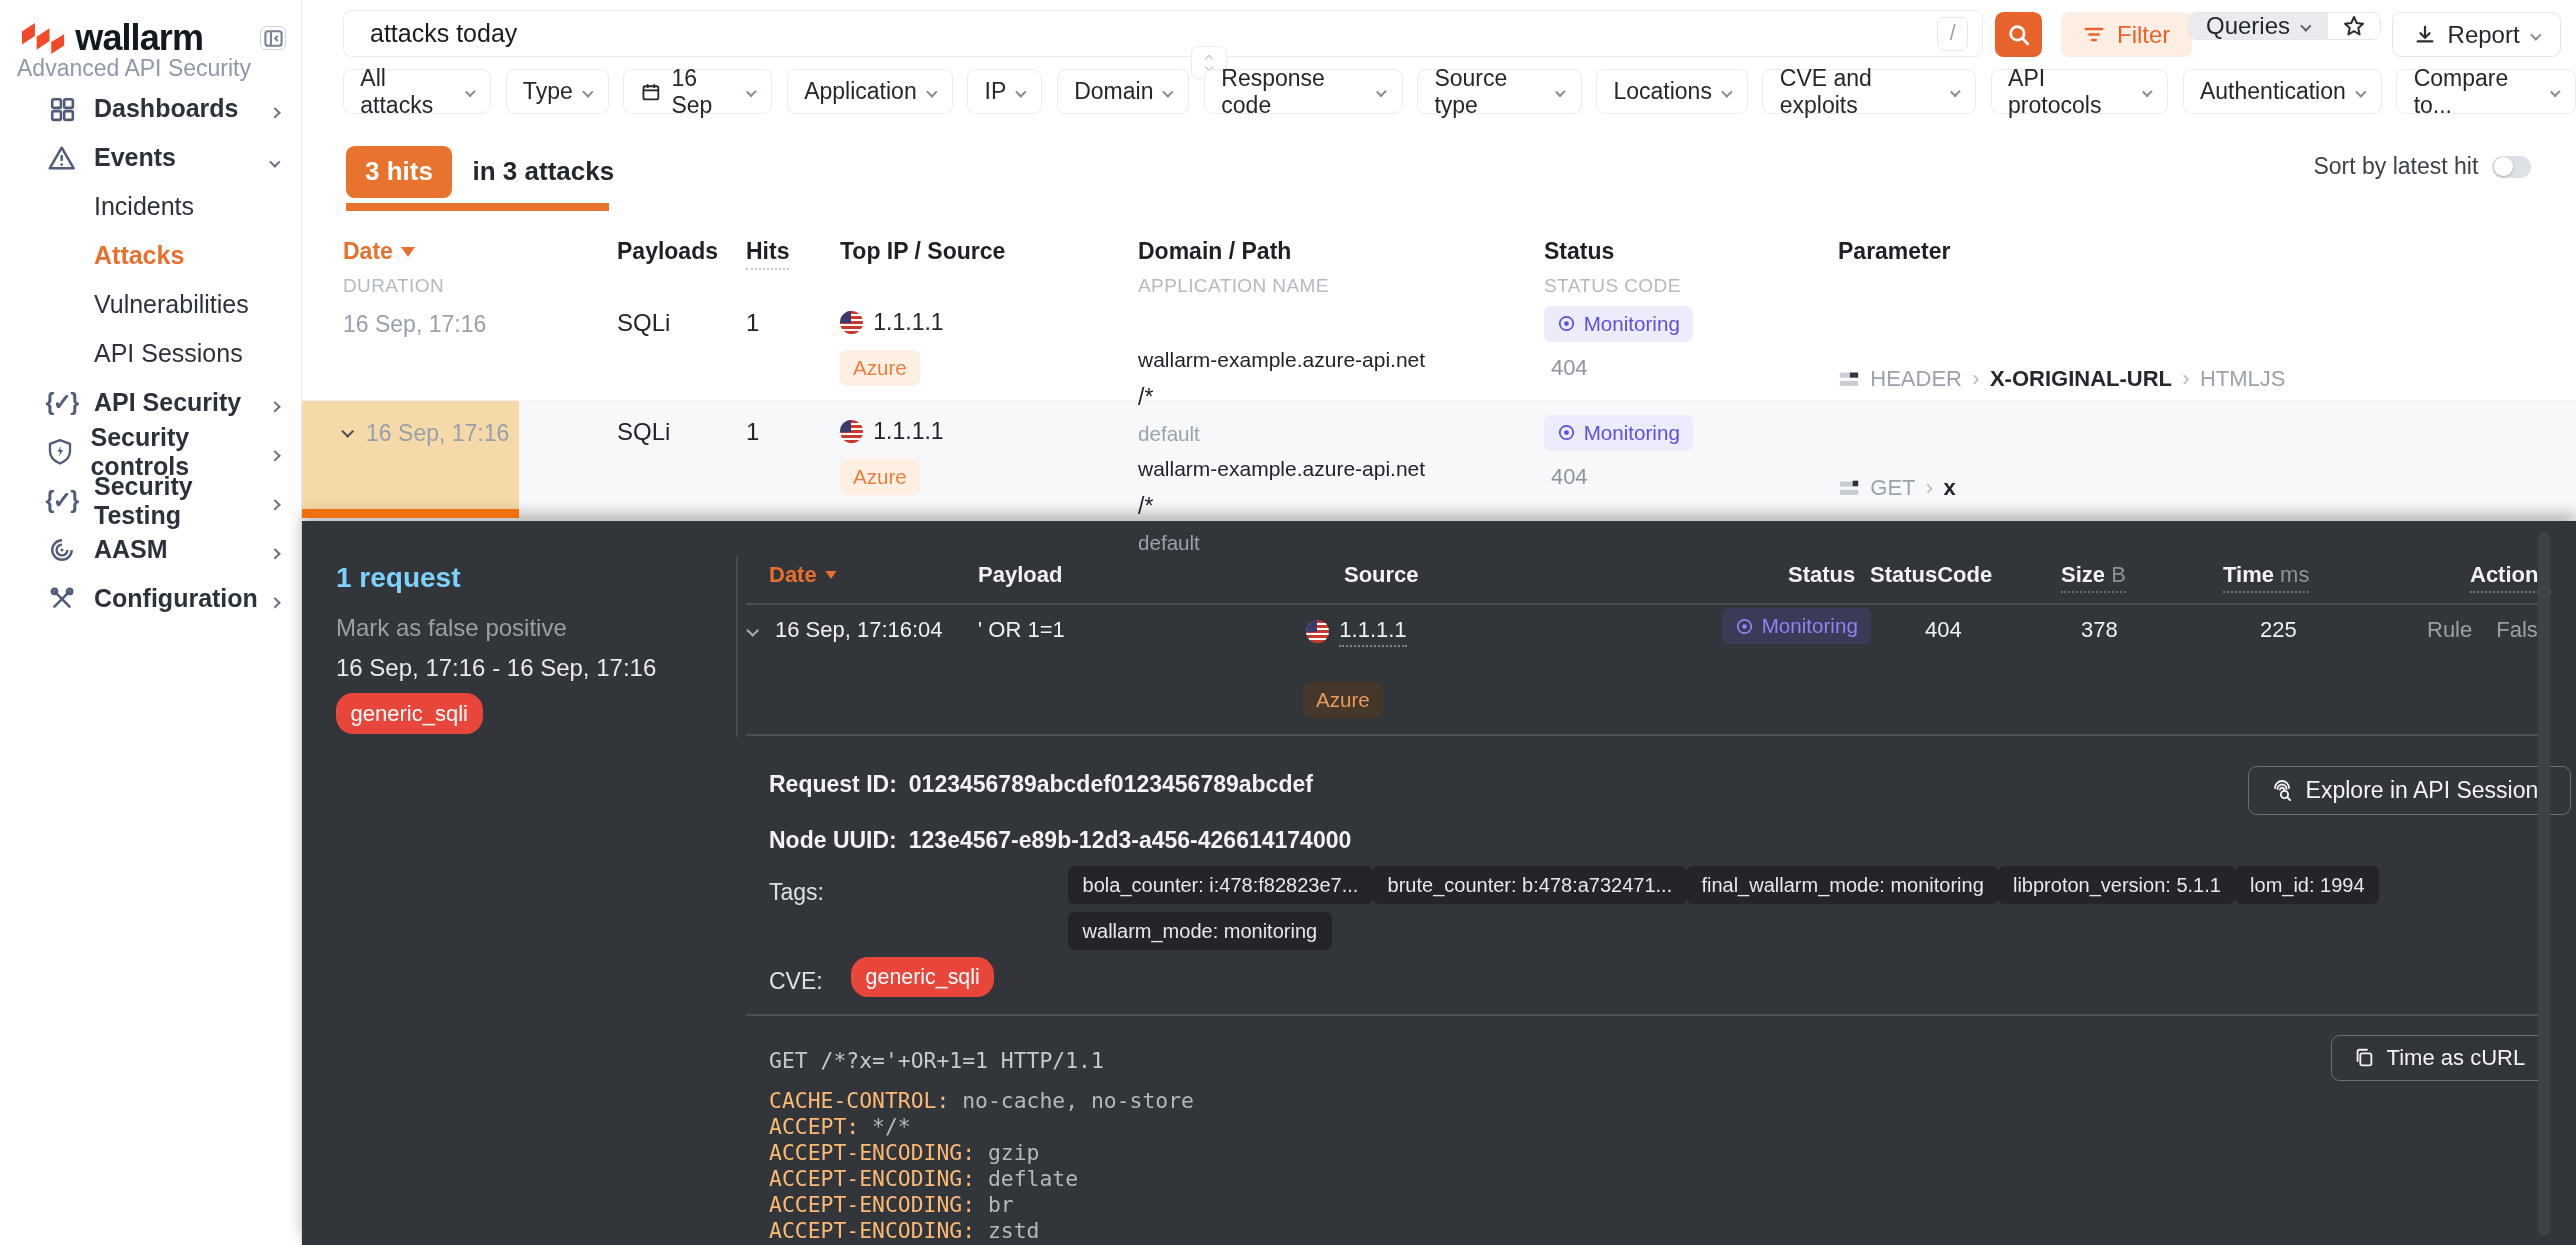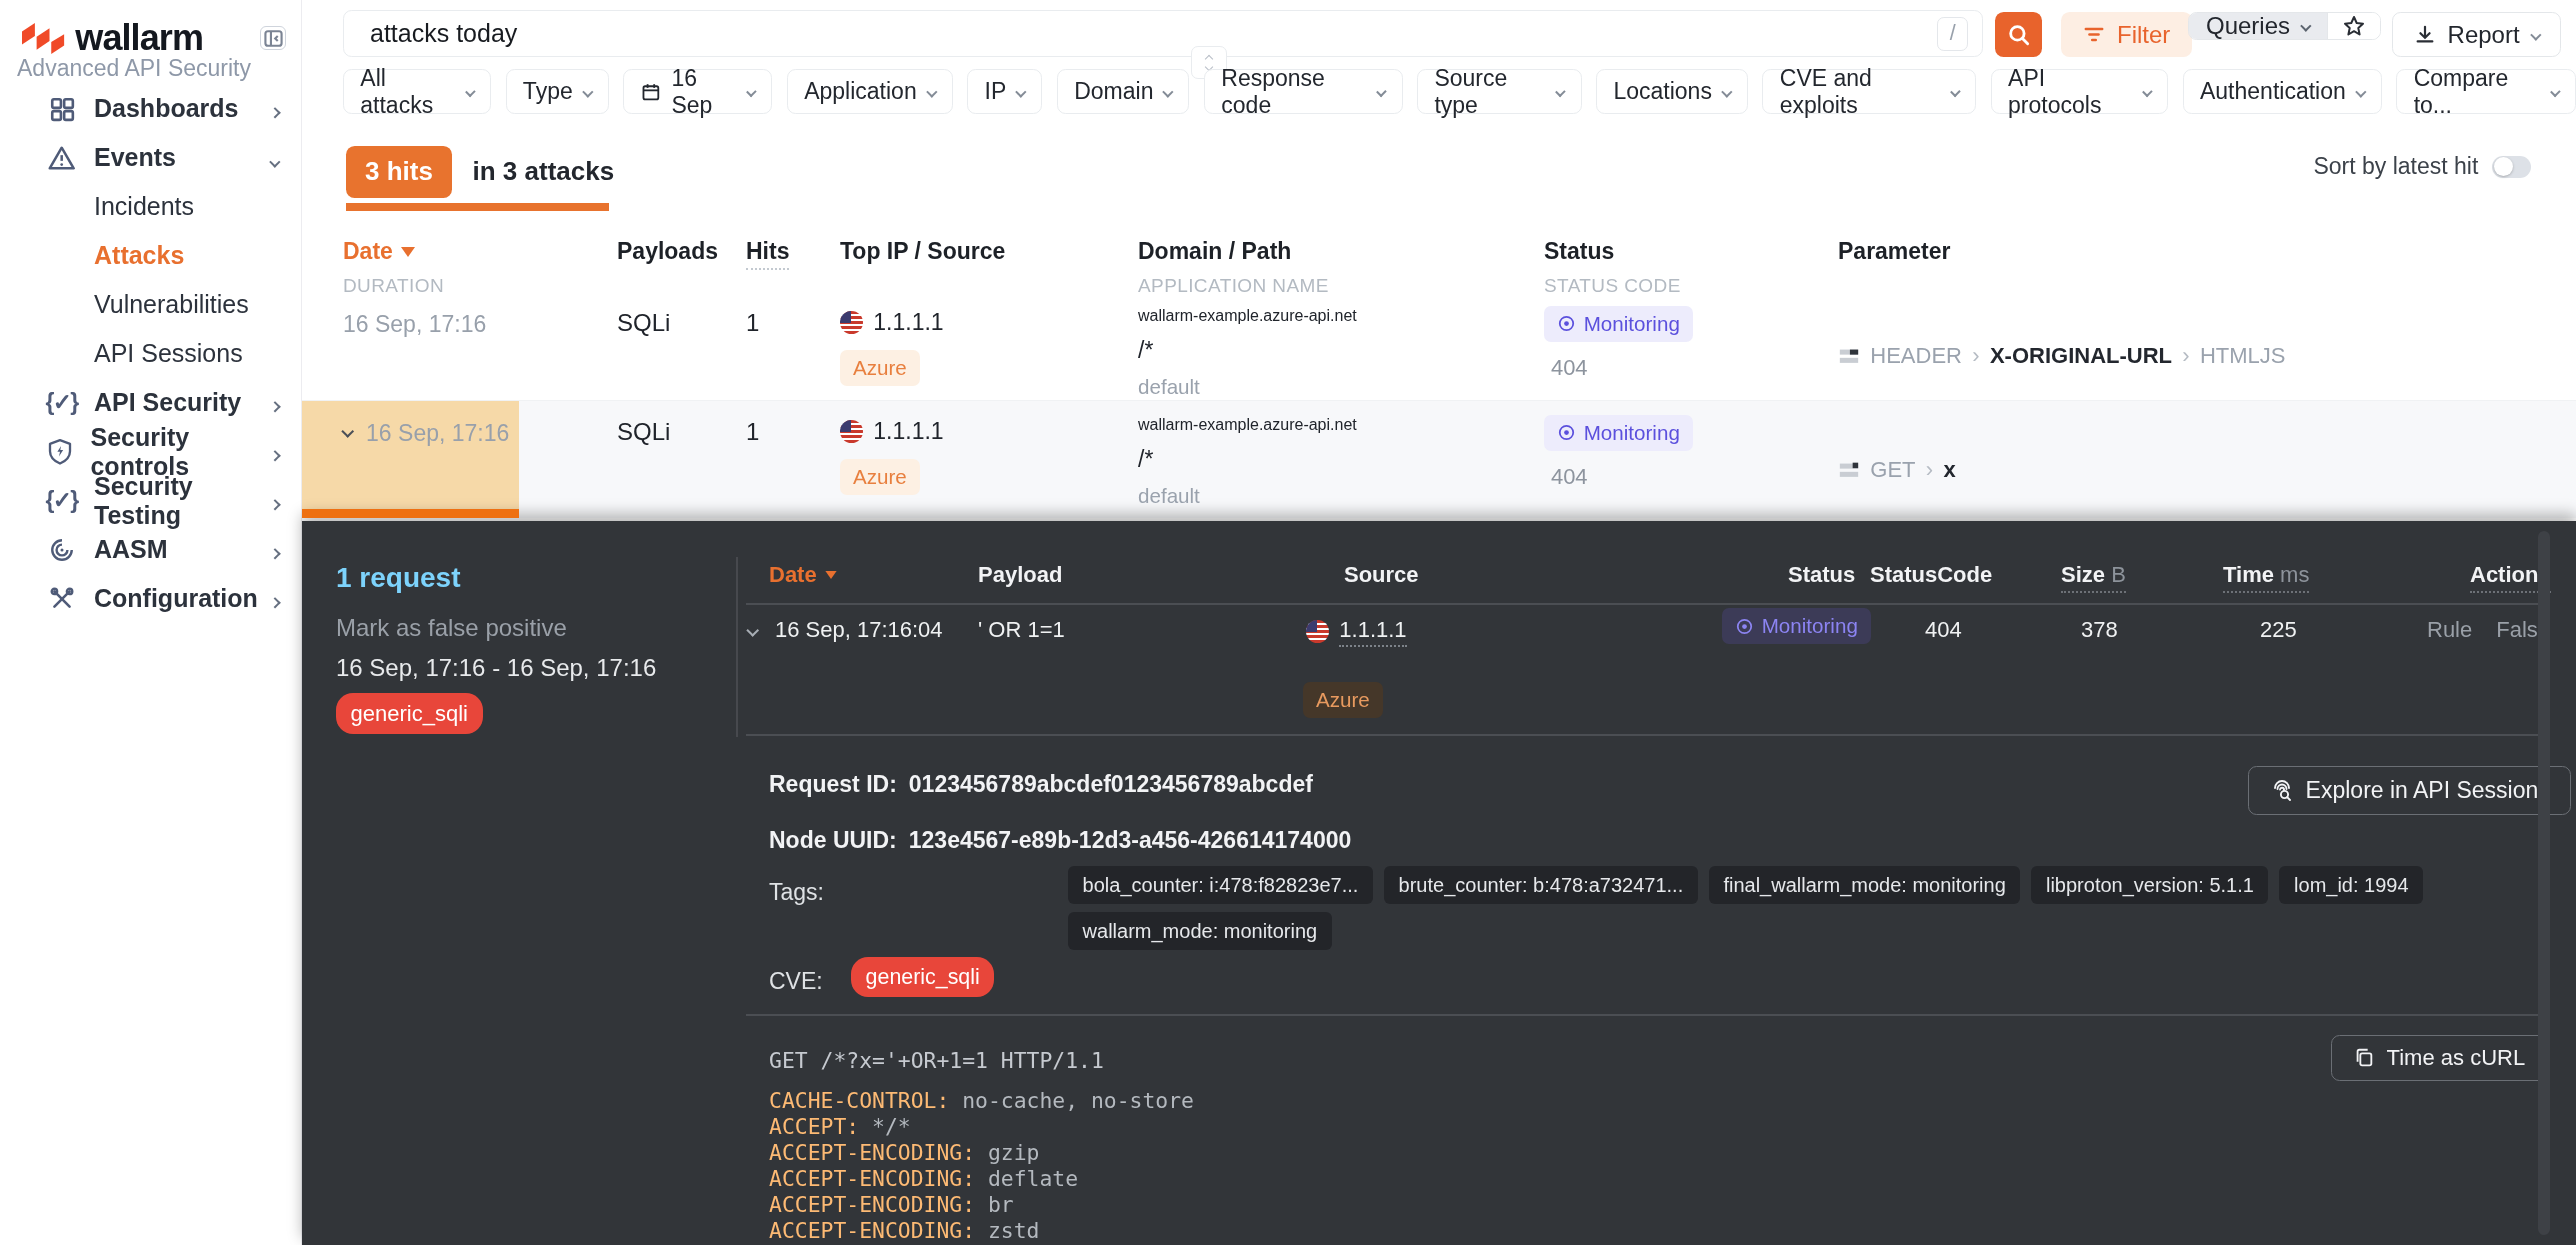--- a/index.html
+++ b/index.html
@@ -105,21 +105,21 @@
   .hl { position:absolute; left:0; top:0; bottom:0; width:217px; background:#f6d9a8; z-index:0; }
   .hl-bar { position:absolute; left:0; bottom:0; width:217px; height:8.6px; background:#ee7011; z-index:1; }
   .c-date { padding-top:19px; font-size:23px; color:#98a0ab; display:flex; gap:13.7px; align-items:flex-start; }
   .c-date .chv { color:#4a4f57; margin-top:6.9px; flex:none; }
   .c-pay, .c-hits { padding-top:17px; font-size:24px; color:#20242b; }
   .c-ip { padding-top:17px; display:flex; flex-direction:column; gap:13.7px; }
   .ip-line { display:flex; align-items:center; gap:10.3px; font-size:23px; color:#20242b; }
   .azure-chip { background:#fdf0e3; color:#e87f3e; font-size:20.6px; padding:6px 13px;
                 border-radius:6.9px; width:max-content; }
   .c-dom { padding-top:15.4px; }
-  .dom-1 { font-size:16px; color:#20242b; }
+  .dom-1 { font-size:21px; color:#20242b;margin-top:41px; }
   .dom-2 { font-size:23px; color:#20242b; margin-top:12px; }
   .dom-3 { font-size:20.6px; color:#9aa2ad; margin-top:10.3px; }
   .c-status { padding-top:13.7px; }
   .mon-badge { background:#edecfc; color:#5b50dd; font-size:20.6px; padding:6px 13px; border-radius:6.9px;
                display:flex; align-items:center; gap:7.7px; width:max-content; }
   .st-code { font-size:22px; color:#8d949e; margin-top:13.7px; padding-left:6.9px; }
   .c-param { padding-top:20.6px; display:flex; align-items:center; gap:10.3px; font-size:22px; }
   .p-dim { color:#9aa2ad; } .p-strong { color:#23272e; font-weight:600; }
   .p-sep { color:#b6bcc4; }
 
@@ -147,21 +147,21 @@
   .dr-actions { display:flex; gap:24px; color:#9aa0a8; }
   .meta-line { font-size:23px; color:#f2f3f5; }
   .meta-line .lbl { font-weight:700; }
   .meta-line .val { font-weight:600; margin-left:12px; }
   .out-btn { border:1.7px solid #6b6f75; border-radius:8.6px; display:flex; align-items:center;
              gap:12px; color:#f2f3f5; font-size:23px; padding:0 20.6px; background:transparent; cursor:pointer; }
   .m-explore { left:1946px; top:245px; height:49px; }
   .m-copy { left:2029px; top:514px; height:46px; font-size:22px; }
   .tag-lbl { font-size:23px; color:#dfe2e5; }
   .m-tags { left:766px; top:345px; display:flex; flex-direction:column; gap:7.7px; }
-  .tag-row { display:flex; gap:11px; }
+  .tag-row { display:flex; }
   .tag-chip { background:#232529; color:#e6e8eb; font-size:20px; padding:7.7px 14.6px; border-radius:6px; white-space:nowrap; }
   .code { left:467px; top:527px; right:69px; font-family:"DejaVu Sans Mono", monospace; font-size:21.4px; }
   .req-line { color:#c6cad0; margin-bottom:13.7px; height:26px; line-height:26px; }
   .hline { height:26px; line-height:26px; white-space:nowrap; }
   .hline .k { color:#fdba74; }
   .hline .v { color:#b4b9bf; }
   .d-scroll { right:26px; top:10.3px; bottom:10.3px; width:12px; background:#3e4146; border-radius:6px; }
 </style>
 </head>
 <body>

